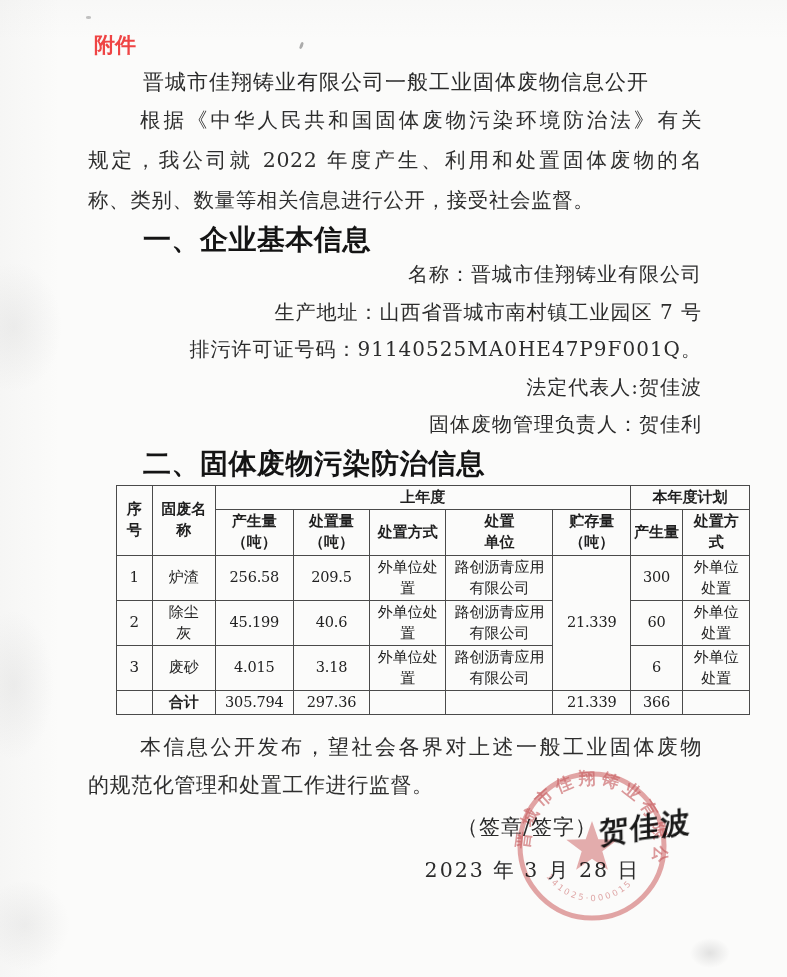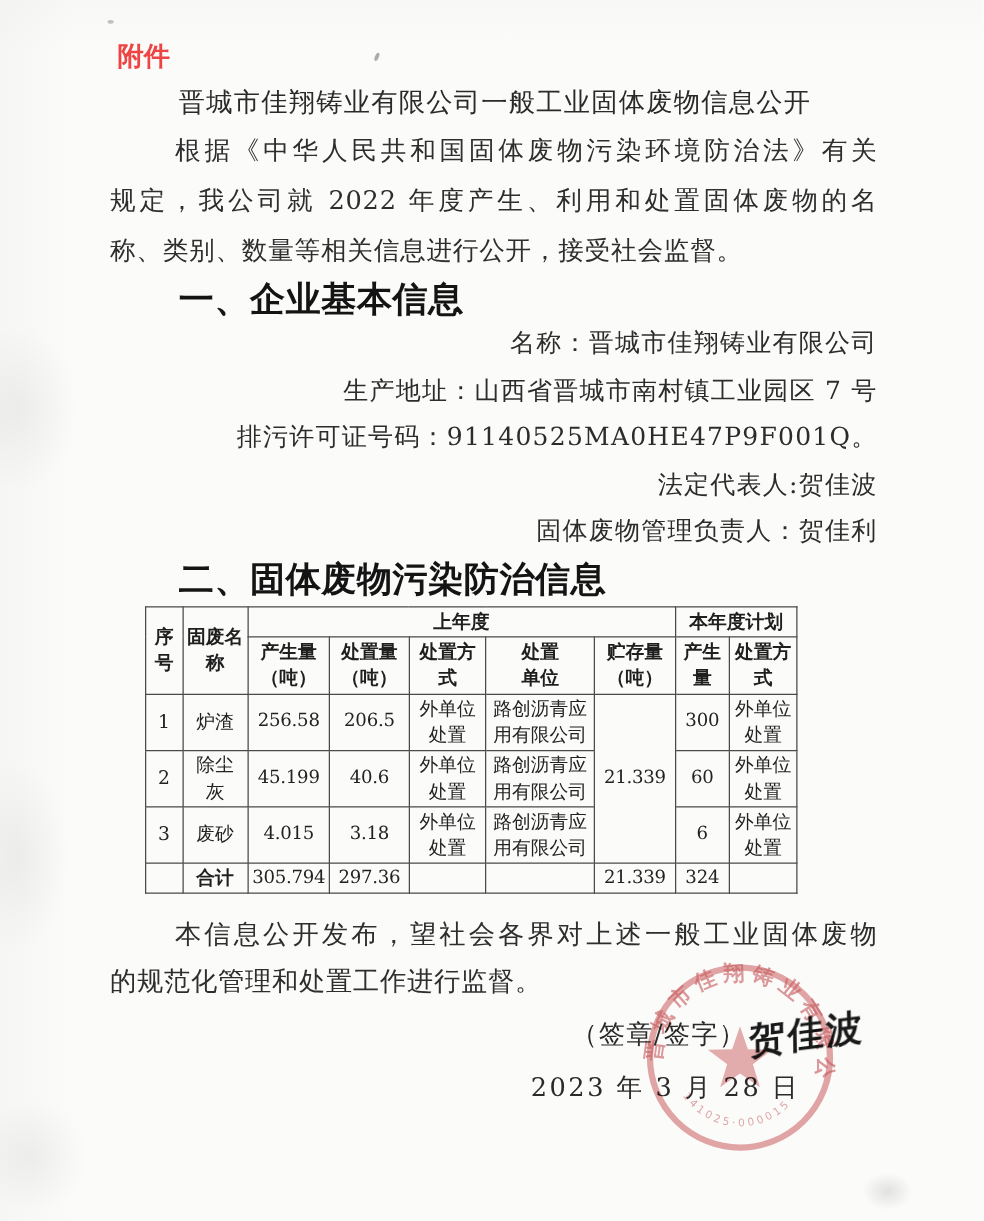--- a/index.html
+++ b/index.html
@@ -33,21 +33,21 @@
   .ln.indent{text-indent:52px;}
 
   .sec-heading{font-family:"DejaVu Sans","Liberation Sans",sans-serif;
     font-weight:700;font-size:28px;line-height:32px;margin-top:4px;
     padding-left:55px;color:#141414;letter-spacing:.5px;}
 
   .field{font-size:20px;line-height:37.5px;padding-left:55px;
     letter-spacing:1px;white-space:nowrap;color:#2c2c2c;text-align:right;}
 
   .tbl-wrap{margin-left:28px;margin-top:5px;}
-  table.waste{border-collapse:collapse;width:522px;font-size:15px;color:#222;
+  table.waste{border-collapse:collapse;width:634px;font-size:15px;color:#222;
     border:1px solid #454545;}
   table.waste td{border:1px solid #4a4a4a;text-align:center;vertical-align:middle;
     padding:1px 3px;line-height:21px;}
   .hd{font-family:"DejaVu Sans","Liberation Sans",sans-serif;font-weight:600;font-size:15px;color:#1f1f1f;}
   .num{font-size:14.5px;letter-spacing:-.2px;white-space:nowrap;}
   .w2{display:inline-block;width:33px;}
   tr.hr1{height:22px;} tr.hr2{height:46px;} tr.dr{height:44px;} tr.totalr{height:24px;}
 
   .closing{margin-top:13px;font-size:21px;}
   .closing .ln{line-height:38px;}
@@ -126,21 +126,21 @@
           <td class="hd"><span class="w2">处置单位</span></td>
           <td class="hd">贮存量（吨）</td>
           <td class="hd">产生量</td>
           <td class="hd">处置方式</td>
         </tr>
 
         <tr class="dr">
           <td>1</td>
           <td>炉渣</td>
           <td class="num">256.58</td>
-          <td class="num">206.5</td>
+          <td class="num">209.5</td>
           <td>外单位处置</td>
           <td>路创沥青应用有限公司</td>
           <td rowspan="3" class="num">21.339</td>
           <td class="num">300</td>
           <td>外单位处置</td>
         </tr>
         <tr class="dr">
           <td>2</td>
           <td><span class="w2">除尘灰</span></td>
           <td class="num">45.199</td>
@@ -162,21 +162,21 @@
         </tr>
 
         <tr class="totalr">
           <td></td>
           <td class="hd">合计</td>
           <td class="num">305.794</td>
           <td class="num">297.36</td>
           <td></td>
           <td></td>
           <td class="num">21.339</td>
-          <td class="num">324</td>
+          <td class="num">366</td>
           <td></td>
         </tr>
       </tbody>
     </table>
   </div>
 
   <div class="closing">
     <div class="ln justify indent">本信息公开发布，望社会各界对上述一般工业固体废物</div>
     <div class="ln">的规范化管理和处置工作进行监督。</div>
   </div>

